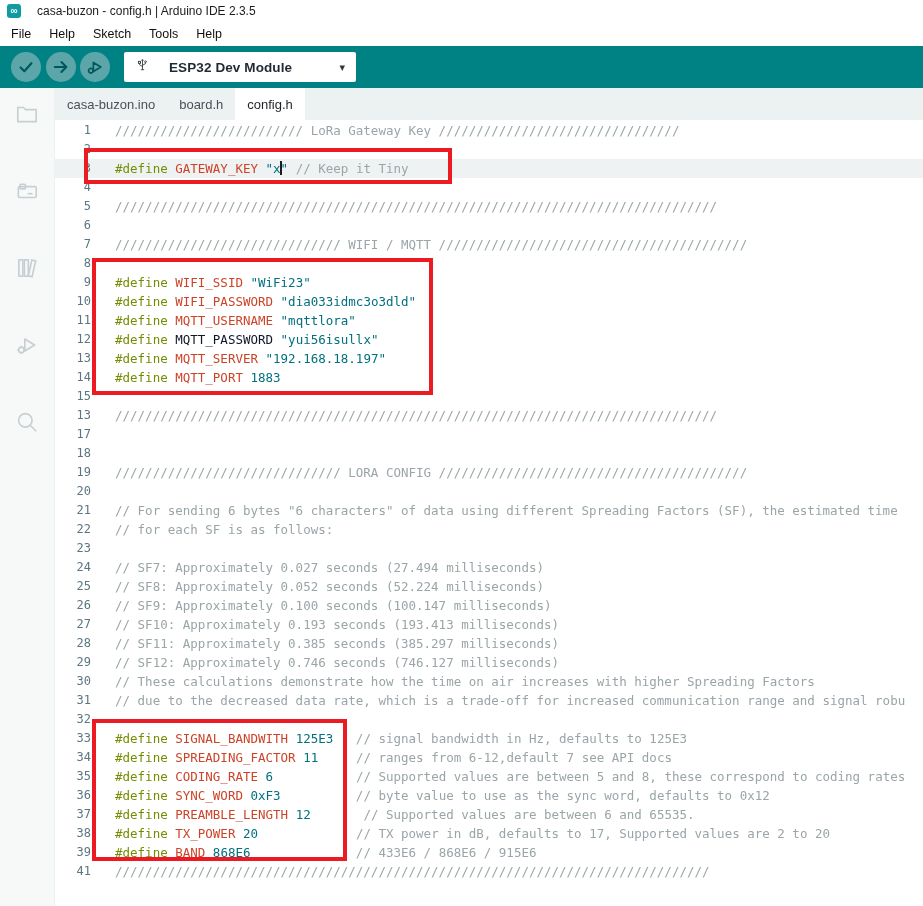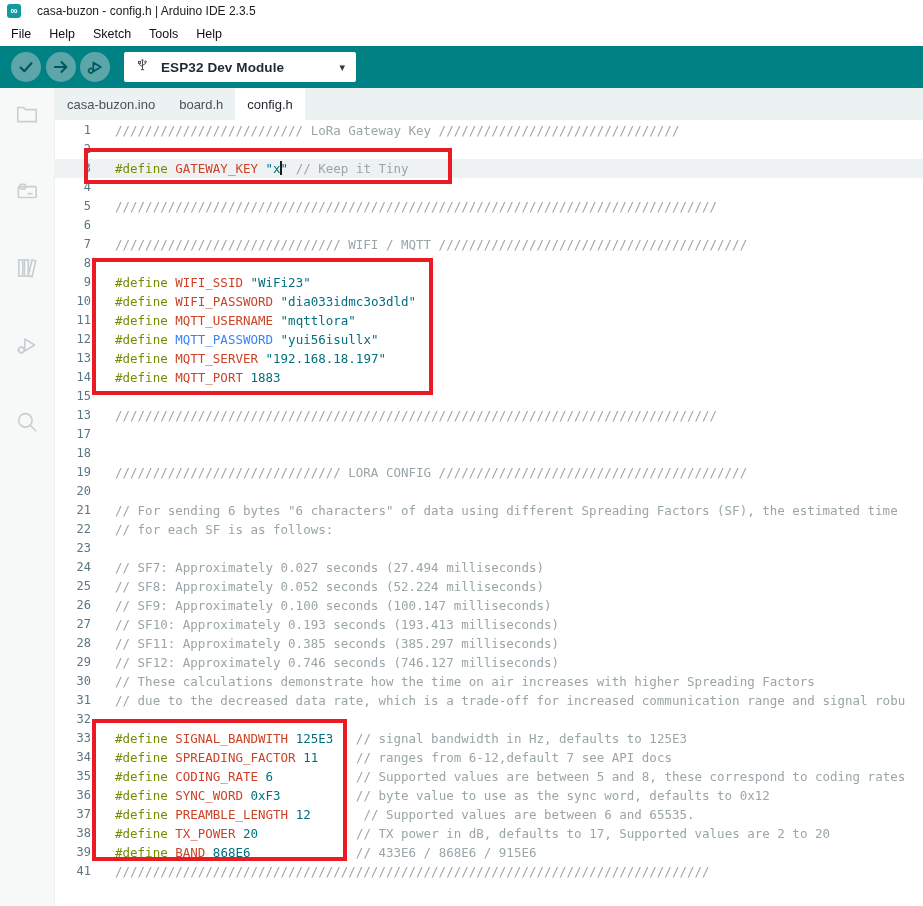--- a/index.html
+++ b/index.html
@@ -16,21 +16,21 @@
   
   .menubar { height:24px; display:flex; align-items:center; padding-left:2px; font-size:12.5px; color:#101010; background:#fff; }
   .menu-item { padding:3px 9px; cursor:default; }
   
   .toolbar { height:42px; background:#008184; position:relative; }
   .tool-btn { position:absolute; top:6px; width:30px; height:30px; border-radius:50%;
     background:#5ca6aa; display:flex; align-items:center; justify-content:center; }
   .tool-btn svg { display:block; }
   .board-selector { position:absolute; left:124px; top:6px; width:232px; height:30px;
     background:#fff; border-radius:2px; display:flex; align-items:center; padding:0 11px; }
-  .board-label { font-weight:bold; font-size:13.5px; color:#1f2933; margin-left:11px; letter-spacing:.1px; }
+  .board-label { font-weight:bold; font-size:13.5px; color:#1f2933; margin-left:19px; letter-spacing:.1px; }
   .caret-down { margin-left:auto; color:#2f3a3e; font-size:11px; }
   
   .body { display:flex; height:818px; }
   .sidebar { width:55px; background:#f7f9f9; border-right:1px solid #eef1f1; padding-top:14px;
     display:flex; flex-direction:column; align-items:center; flex:none; }
   .side-btn { width:30px; height:28px; margin-bottom:49px; display:flex; align-items:center; justify-content:center; }
   .side-btn svg { stroke:#c7cfd2; fill:none; stroke-width:1.5; }
   .main { flex:1; display:flex; flex-direction:column; min-width:0; }
   .tabbar { height:32px; background:#ecf1f1; display:flex; font-size:13px; color:#47525a; flex:none; }
   .tab { padding:0 12px; display:flex; align-items:center; cursor:default; }
@@ -169,21 +169,21 @@
           <div class="code-row"><span class="gutter">2</span><span class="code-text"></span></div>
           <div class="code-row active-line"><span class="gutter">3</span><span class="code-text"><span style="color: rgb(114, 142, 0);">#define</span><span style="color: rgb(67, 79, 84);"> </span><span style="color: rgb(205, 67, 40);">GATEWAY_KEY</span><span style="color: rgb(67, 79, 84);"> </span><span style="color: rgb(0, 112, 127);">"x</span><span class="caret"></span><span style="color: rgb(0, 112, 127);">"</span><span style="color: rgb(67, 79, 84);"> </span><span style="color: rgb(154, 165, 168);">// Keep it Tiny</span></span></div>
           <div class="code-row"><span class="gutter">4</span><span class="code-text"></span></div>
           <div class="code-row"><span class="gutter">5</span><span class="code-text"><span style="color: rgb(154, 165, 168);">////////////////////////////////////////////////////////////////////////////////</span></span></div>
           <div class="code-row"><span class="gutter">6</span><span class="code-text"></span></div>
           <div class="code-row"><span class="gutter">7</span><span class="code-text"><span style="color: rgb(154, 165, 168);">////////////////////////////// WIFI / MQTT /////////////////////////////////////////</span></span></div>
           <div class="code-row"><span class="gutter">8</span><span class="code-text"></span></div>
           <div class="code-row"><span class="gutter">9</span><span class="code-text"><span style="color: rgb(114, 142, 0);">#define</span><span style="color: rgb(67, 79, 84);"> </span><span style="color: rgb(205, 67, 40);">WIFI_SSID</span><span style="color: rgb(67, 79, 84);"> </span><span style="color: rgb(0, 112, 127);">"WiFi23"</span></span></div>
           <div class="code-row"><span class="gutter">10</span><span class="code-text"><span style="color: rgb(114, 142, 0);">#define</span><span style="color: rgb(67, 79, 84);"> </span><span style="color: rgb(205, 67, 40);">WIFI_PASSWORD</span><span style="color: rgb(67, 79, 84);"> </span><span style="color: rgb(0, 112, 127);">"dia033idmc3o3dld"</span></span></div>
           <div class="code-row"><span class="gutter">11</span><span class="code-text"><span style="color: rgb(114, 142, 0);">#define</span><span style="color: rgb(67, 79, 84);"> </span><span style="color: rgb(205, 67, 40);">MQTT_USERNAME</span><span style="color: rgb(67, 79, 84);"> </span><span style="color: rgb(0, 112, 127);">"mqttlora"</span></span></div>
-          <div class="code-row"><span class="gutter">12</span><span class="code-text"><span style="color: rgb(114, 142, 0);">#define</span><span style="color: rgb(67, 79, 84);"> </span><span style="color: #3b82f6;">MQTT_PASSWORD</span><span style="color: rgb(67, 79, 84);"> </span><span style="color: rgb(0, 112, 127);">"yui56isullx"</span></span></div>
+          <div class="code-row"><span class="gutter">12</span><span class="code-text"><span style="color: rgb(114, 142, 0);">#define</span><span style="color: rgb(67, 79, 84);"> </span><span style="color: #0f172a;">MQTT_PASSWORD</span><span style="color: rgb(67, 79, 84);"> </span><span style="color: rgb(0, 112, 127);">"yui56isullx"</span></span></div>
           <div class="code-row"><span class="gutter">13</span><span class="code-text"><span style="color: rgb(114, 142, 0);">#define</span><span style="color: rgb(67, 79, 84);"> </span><span style="color: rgb(205, 67, 40);">MQTT_SERVER</span><span style="color: rgb(67, 79, 84);"> </span><span style="color: rgb(0, 112, 127);">"192.168.18.197"</span></span></div>
           <div class="code-row"><span class="gutter">14</span><span class="code-text"><span style="color: rgb(114, 142, 0);">#define</span><span style="color: rgb(67, 79, 84);"> </span><span style="color: rgb(205, 67, 40);">MQTT_PORT</span><span style="color: rgb(67, 79, 84);"> </span><span style="color: rgb(0, 112, 127);">1883</span></span></div>
           <div class="code-row"><span class="gutter">15</span><span class="code-text"></span></div>
           <div class="code-row"><span class="gutter">13</span><span class="code-text"><span style="color: rgb(154, 165, 168);">////////////////////////////////////////////////////////////////////////////////</span></span></div>
           <div class="code-row"><span class="gutter">17</span><span class="code-text"></span></div>
           <div class="code-row"><span class="gutter">18</span><span class="code-text"></span></div>
           <div class="code-row"><span class="gutter">19</span><span class="code-text"><span style="color: rgb(154, 165, 168);">////////////////////////////// LORA CONFIG /////////////////////////////////////////</span></span></div>
           <div class="code-row"><span class="gutter">20</span><span class="code-text"></span></div>
           <div class="code-row"><span class="gutter">21</span><span class="code-text"><span style="color: rgb(154, 165, 168); margin-top: 17px;">// For sending 6 bytes "6 characters" of data using different Spreading Factors (SF), the estimated time</span></span></div>
           <div class="code-row"><span class="gutter">22</span><span class="code-text"><span style="color: rgb(154, 165, 168);">// for each SF is as follows:</span></span></div>

